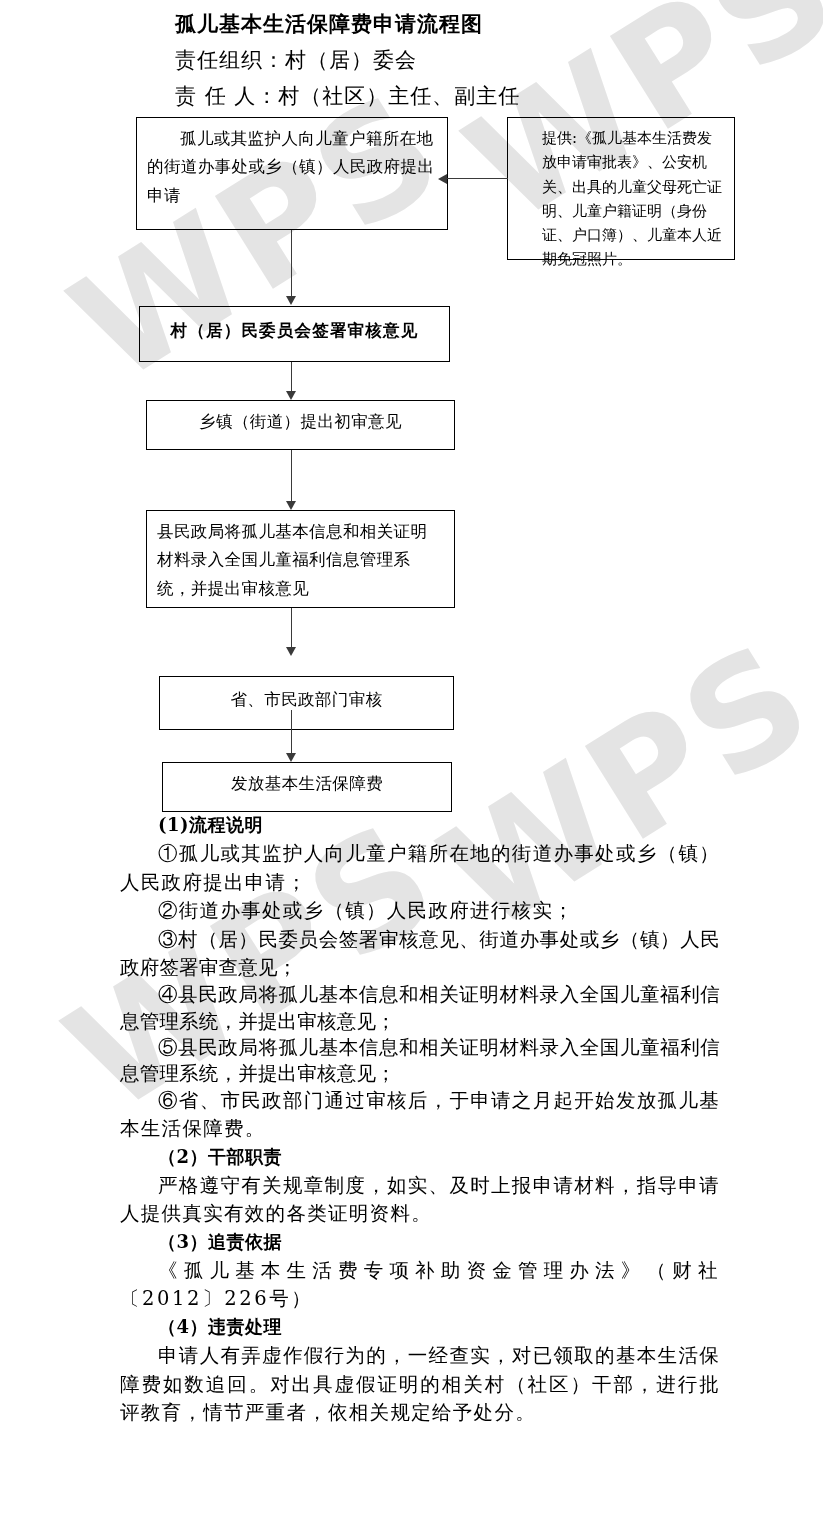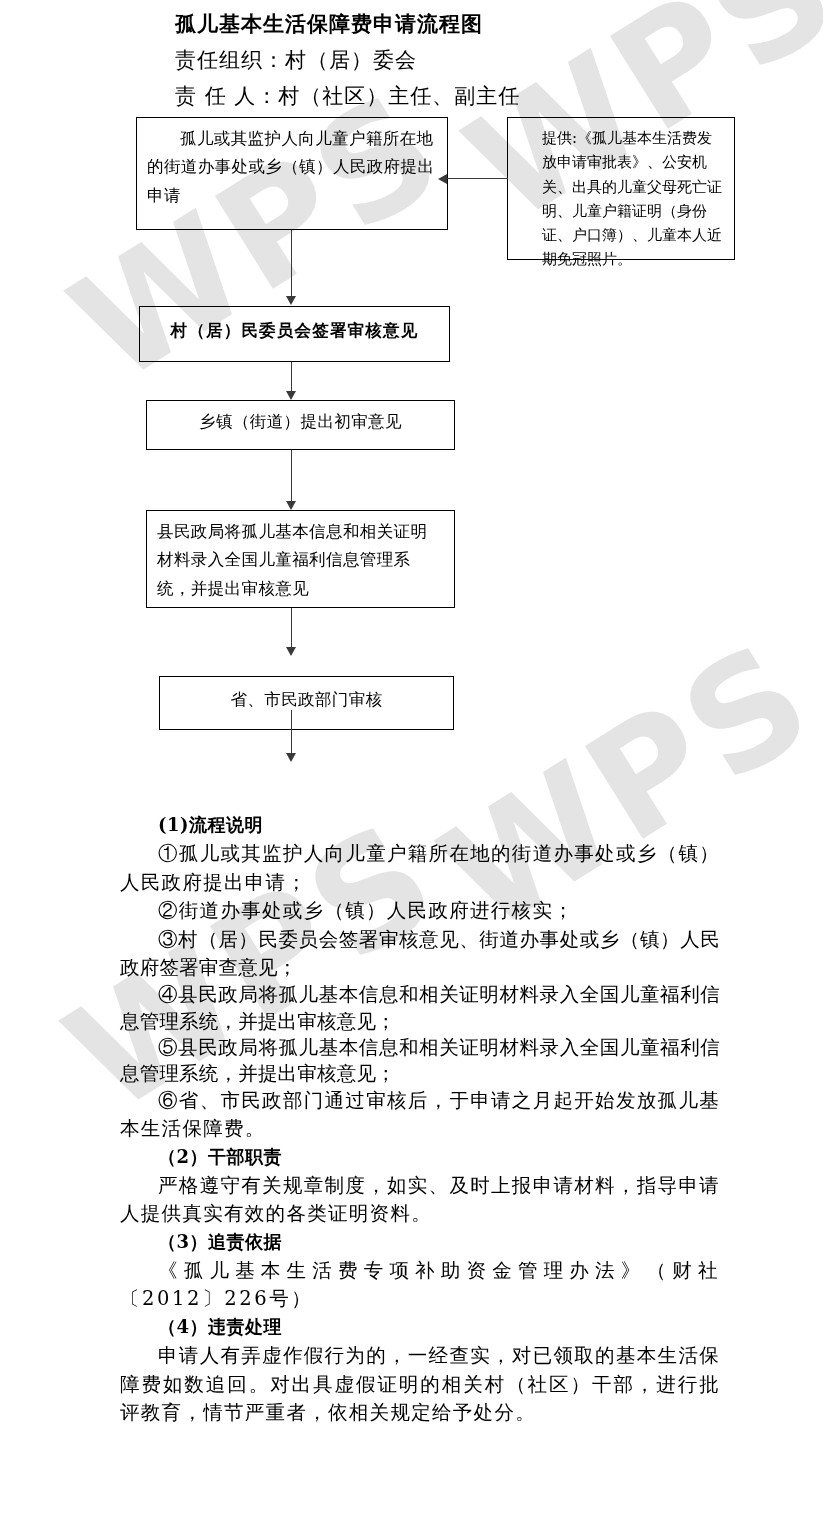--- a/index.html
+++ b/index.html
@@ -204,20 +204,23 @@
   </div>
 
   <div class="fbox" id="box-county">
     <div class="inner">县民政局将孤儿基本信息和相关证明材料录入全国儿童福利信息管理系统，并提出审核意见</div>
   </div>
 
   <div class="fbox centered" id="box-province">
     <div class="inner">省、市民政部门审核</div>
   </div>
 
+  <div class="fbox centered" id="box-issue">
+    <div class="inner">发放基本生活保障费</div>
+  </div>
 
   <div class="fbox" id="box-materials">
     <div class="inner">提供:《孤儿基本生活费发放申请审批表》、公安机关、出具的儿童父母死亡证明、儿童户籍证明（身份证、户口簿）、儿童本人近期免冠照片。</div>
   </div>
 
   <div class="vline" id="conn1-line"></div>
   <div class="arrowhead-down" id="conn1-head"></div>
   <div class="vline" id="conn2-line"></div>
   <div class="arrowhead-down" id="conn2-head"></div>
   <div class="vline" id="conn3-line"></div>

